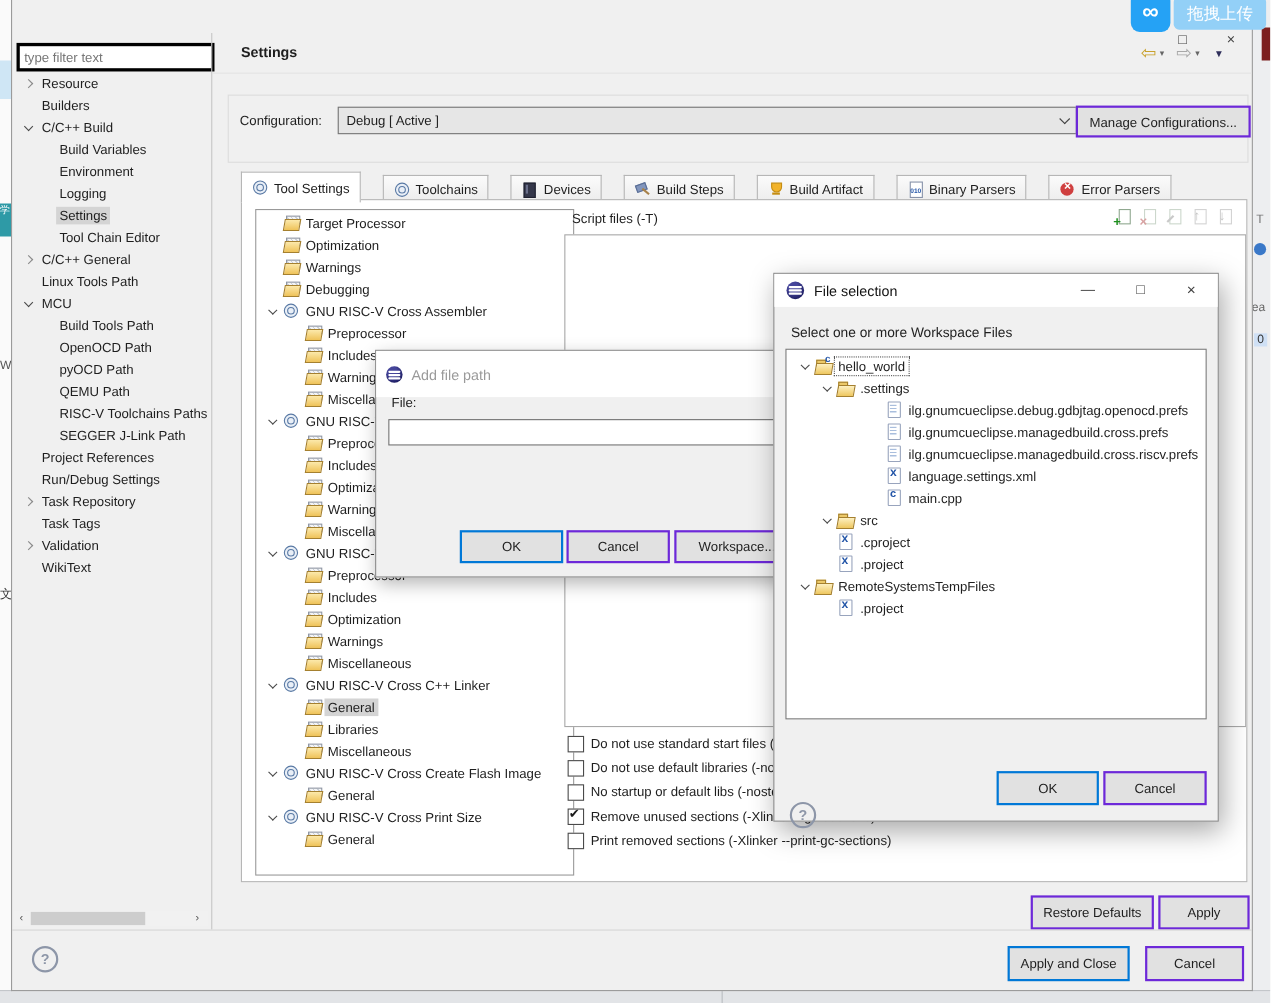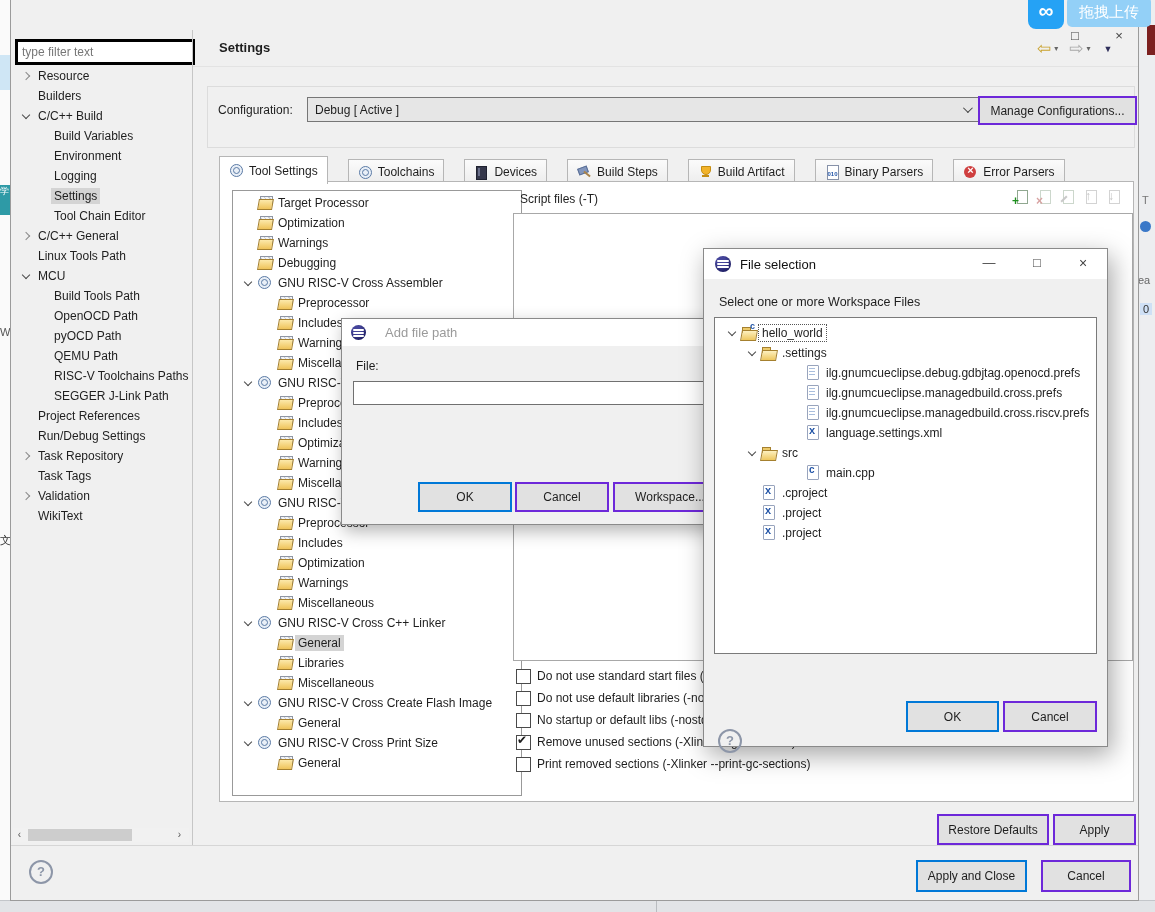--- a/index.html
+++ b/index.html
@@ -114,21 +114,21 @@
   #btn-apply{left:1042px;top:814px;width:79px;height:27px}
   #footline{left:0;top:845px;width:1127px;height:1px;background:#d6d6d6}
   .help{width:20px;height:20px;border-radius:50%;border:2px solid #8d96a8;position:relative;flex:none}
   .help::after{content:"?";position:absolute;left:6px;top:2px;color:#8d96a8;font-weight:bold;font-size:13px}
   #pw-help{left:18px;top:860px}
   #btn-applyclose{left:905px;top:860px;width:107px;height:28px}
   #btn-cancel{left:1030px;top:860px;width:86px;height:28px}
 
   
   #adddlg{left:341px;top:318px;width:394px;height:205px;background:#f0f0f0;border:1px solid #8a8a8a;z-index:10;box-shadow:3px 6px 16px rgba(0,0,0,.30)}
-  #adddlg .tbar{height:27px;padding-left:9px;gap:19px}
+  #adddlg .tbar{height:42px;padding-left:9px;gap:8px}
   #adddlg .ttl{color:#9a9a9a;font-size:13px}
   #ad-filelabel{left:14px;top:40px}
   #ad-input{left:11px;top:62px;width:364px;height:22px;border:1px solid #707070;background:#fff;font:12px "Liberation Sans",sans-serif;padding:0 4px}
   #ad-ok{left:76px;top:163px;width:90px;height:26px}
   #ad-cancel{left:173px;top:163px;width:90px;height:26px}
   #ad-workspace{left:271px;top:163px;width:110px;height:26px}
 
   
   #fsdlg{left:703px;top:248px;width:403px;height:497px;background:#f0f0f0;border:1px solid #8a8a8a;z-index:20;box-shadow:4px 8px 24px rgba(0,0,0,.35)}
   #fsdlg .tbar{height:30px}
@@ -550,39 +550,44 @@
       <div class="r f2">
           <span class="chev"></span>
           <span class="ico pgt"></span>
           <span class="lb">ilg.gnumcueclipse.managedbuild.cross.riscv.prefs</span>
         </div>
       <div class="r f2">
           <span class="chev"></span>
           <span class="ico pgx"></span>
           <span class="lb">language.settings.xml</span>
         </div>
+      <div class="r f2">
+          <span class="chev"></span>
+          <span class="ico pgc"></span>
+          <span class="lb">main.cpp</span>
+        </div>
       <div class="r f1">
           <span class="chev e"></span>
           <span class="ico fold"></span>
           <span class="lb">src</span>
         </div>
-      <div class="r f2">
-          <span class="chev"></span>
-          <span class="ico pgc"></span>
-          <span class="lb">main.cpp</span>
-        </div>
       <div class="r f1">
           <span class="chev"></span>
           <span class="ico pgx"></span>
           <span class="lb">.cproject</span>
         </div>
       <div class="r f1">
           <span class="chev"></span>
           <span class="ico pgx"></span>
           <span class="lb">.project</span>
+        </div>
+      <div class="r f0">
+          <span class="chev e"></span>
+          <span class="ico fold"></span>
+          <span class="lb">RemoteSystemsTempFiles</span>
         </div>
       <div class="r f1">
           <span class="chev"></span>
           <span class="ico pgx"></span>
           <span class="lb">.project</span>
         </div>
     </div>
 
     <div id="fs-help" class="help abs"></div>
     <div id="fs-ok" class="btn def">OK</div>

